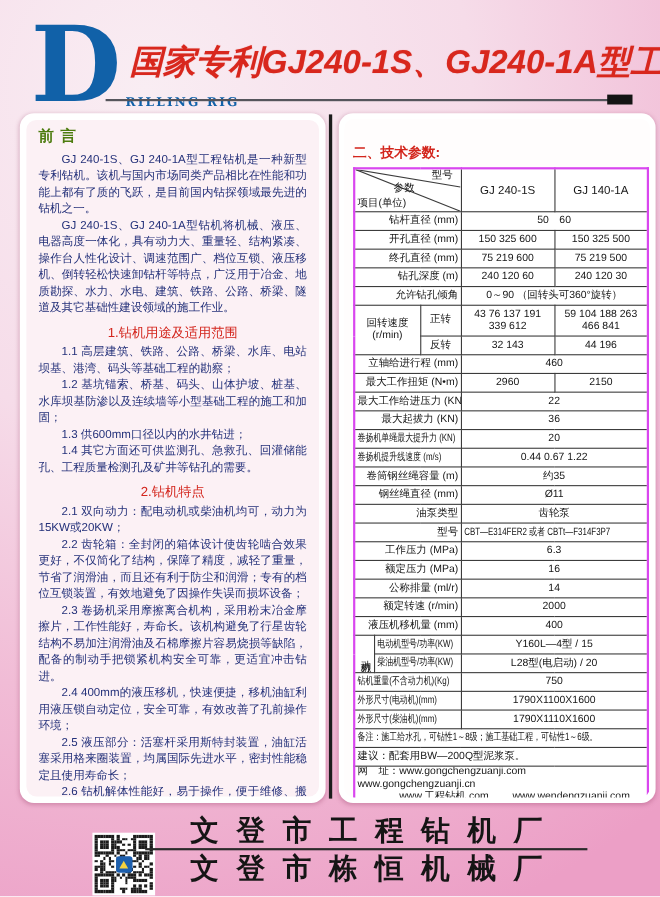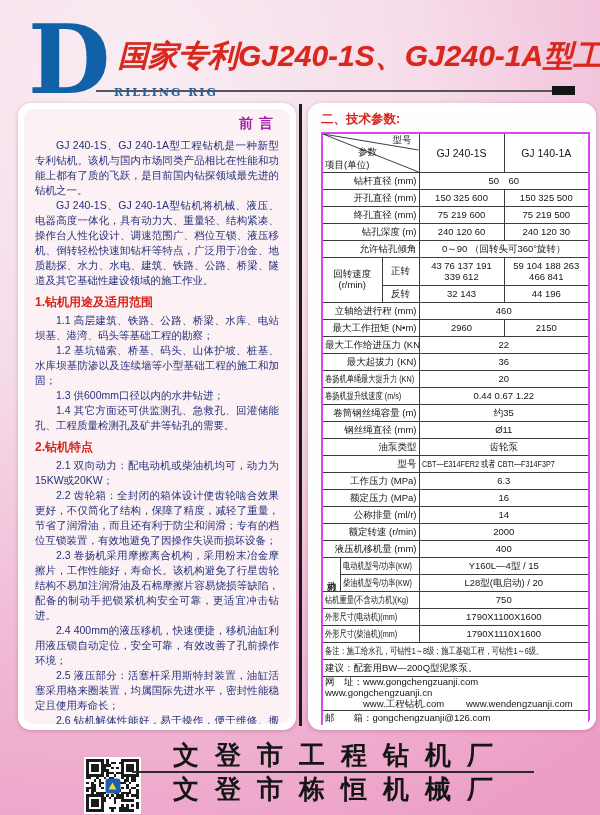--- a/index.html
+++ b/index.html
@@ -18,26 +18,26 @@
   
   .panel{position:absolute;background:#ffffff;border-radius:13px;box-shadow:0 1px 4px rgba(150,60,100,.35);}
   .left-panel{left:18px;top:103px;width:278px;height:627px;}
   .left-inner{position:absolute;inset:6px;background:#fcf1f5;border-radius:9px;padding:3px 11px;
     box-sizing:border-box;overflow:hidden;}
   .right-panel{left:308px;top:103px;width:288px;height:627px;}
   .right-inner{position:absolute;inset:5px;background:#fffdfd;border-radius:9px;padding:3px 5px;
     box-sizing:border-box;overflow:hidden;}
   .col-divider{position:absolute;left:299px;top:104px;width:3px;height:622px;background:#1c1c1c;}
   
-  .fw-head{color:#a21caf;font-size:14px;font-weight:bold;text-align:right;letter-spacing:6px;margin:3px 0 5px;}
-  .sec-head{color:#d3251c;font-size:12px;font-weight:bold;margin:6px 0 2px;}
+  .fw-head{color:#4d7c0f;font-size:14px;font-weight:bold;text-align:left;letter-spacing:6px;margin:3px 0 5px;}
+  .sec-head{color:#d3251c;font-size:12px;font-weight:normal;margin:6px 0 2px;text-align:center;}
   .body-p{margin:0;text-indent:2em;text-align:justify;font-size:10.5px;line-height:15px;
     color:#24317a;font-weight:500;}
   
-  .specs-head{color:#d3251c;font-size:12.5px;font-weight:bold;margin:0 0 4px 3px;}
+  .specs-head{color:#d3251c;font-size:12.5px;font-weight:bold;margin:20px 0 4px 3px;}
   table.specs{border-collapse:collapse;table-layout:fixed;width:269px;margin-left:3px;background:#fff;}
   table.specs td{border:1px solid #3c3c3c;font-size:9.5px;color:#151515;padding:0 2px;height:16px;
     line-height:1.15;overflow:hidden;vertical-align:middle;}
   table.specs{border:2px solid #d946ef;}
   td.lbl{text-align:right;white-space:nowrap;}
   td.val{text-align:center;white-space:nowrap;}
   td.dir{text-align:center;}
   td.full{text-align:left;padding-left:3px;white-space:pre-line;}
   .pre{white-space:pre-line !important;}
   .ctr{text-align:center !important;}

